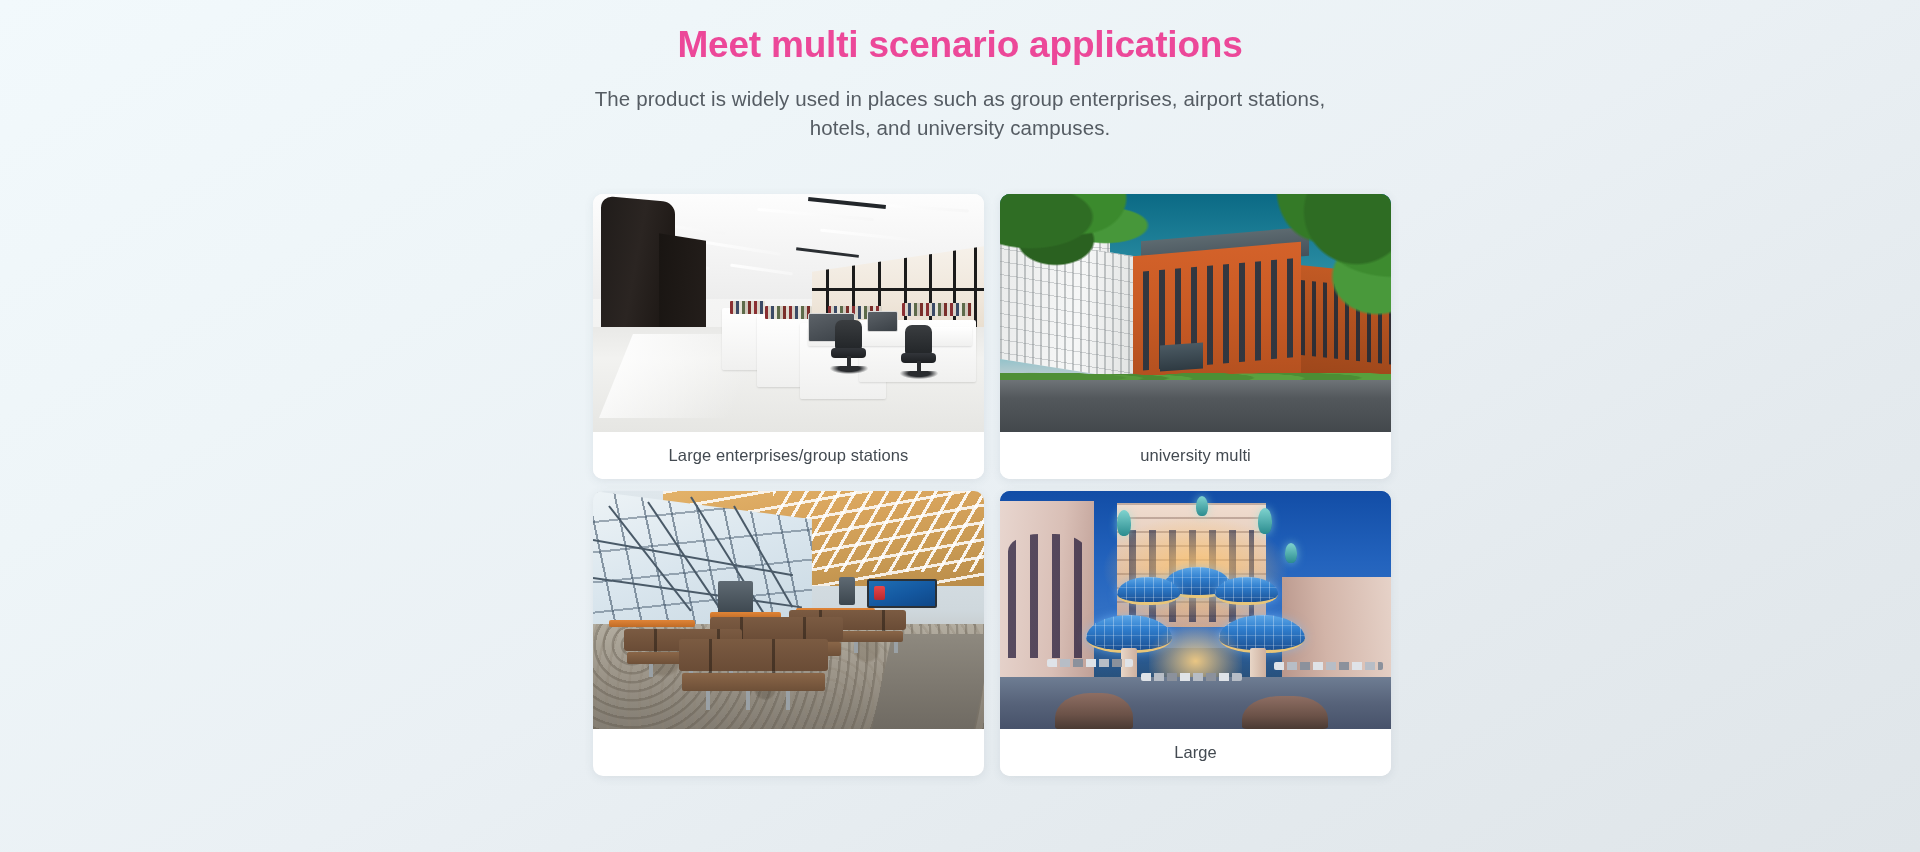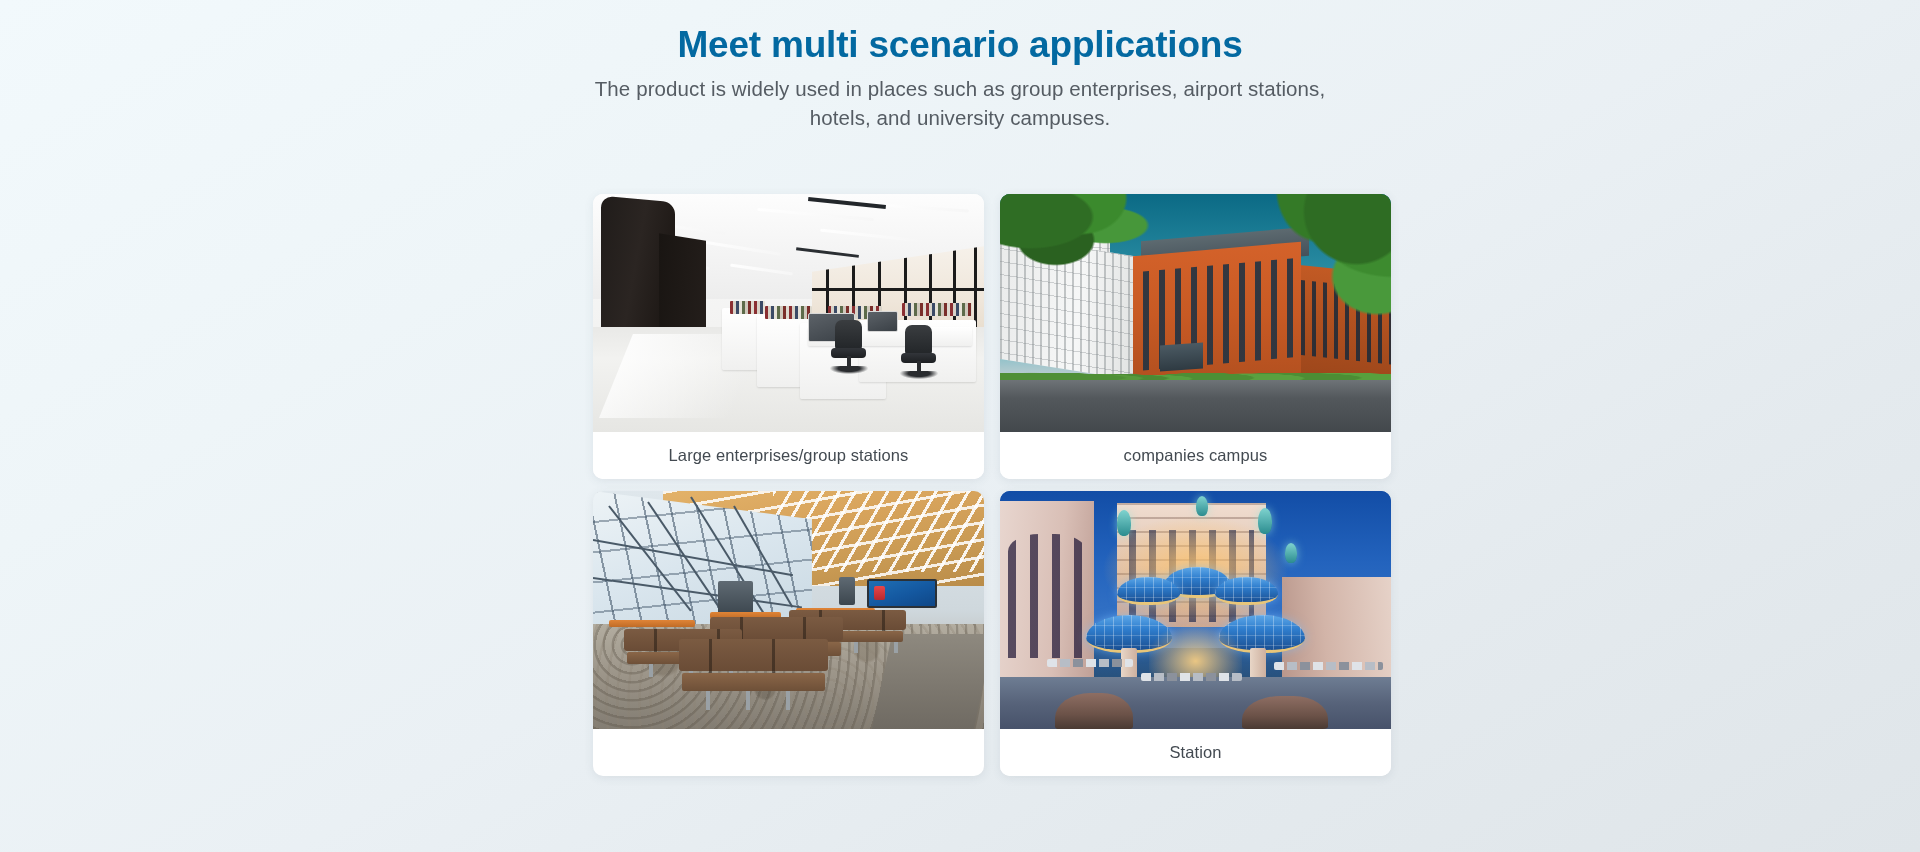--- a/index.html
+++ b/index.html
@@ -12,26 +12,26 @@
     background: linear-gradient(150deg, #f2f9fc 0%, #eef5f8 28%, #eaf0f4 52%, #e4eaee 75%, #dfe5e9 100%);
   }
 
   .page { position: relative; width: 1920px; height: 852px; }
 
   
   .header { width: 100%; padding-top: 22px; text-align: center; }
   .title {
     font-size: 37px;
     font-weight: 700;
-    color: #0369a1;
+    color: #ec4899;
     letter-spacing: -0.2px;
     line-height: 1.25;
   }
   .subtitle {
-    margin: 6px auto 0;
+    margin: 16px auto 0;
     width: 790px;
     font-size: 20.5px;
     line-height: 1.42;
     color: #555c63;
     text-align: center;
     text-align-last: center;
     letter-spacing: 0.1px;
   }
 
   
@@ -477,21 +477,21 @@
           </div>
         <div class="cp-entrance"></div>
 
         <div class="cp-curb"></div>
         <div class="cp-shrubs"></div>
         <div class="cp-road"></div>
 
         <div class="cp-tree-tl"></div>
         <div class="cp-tree-tr"></div>
       </div>
-      <div class="card-caption">companies campus</div>
+      <div class="card-caption">university multi</div>
     </div>
 
     <div class="card">
       <div class="card-photo ph-airport">
         <div class="ap-ceiling"></div>
         <div class="ap-ceil-ribs"></div>
 
         <div class="ap-glass">
           <div class="ap-glass-grid"></div>
         </div>
@@ -572,17 +572,17 @@
         <div class="ht-entry-glow"></div>
 
         <div class="ht-ground"></div>
         <div class="ht-cars" style="left:12%; bottom:26%; width:22%;"></div>
         <div class="ht-cars" style="left:70%; bottom:25%; width:28%;"></div>
         <div class="ht-cars" style="left:36%; bottom:20%; width:26%;"></div>
 
         <div class="ht-rock" style="left:14%; width:20%; height:15%;"></div>
         <div class="ht-rock" style="left:62%; width:22%; height:14%;"></div>
       </div>
-      <div class="card-caption">Station</div>
+      <div class="card-caption">Large</div>
     </div>
 
   </div>
 </div>
 
 </body></html>

